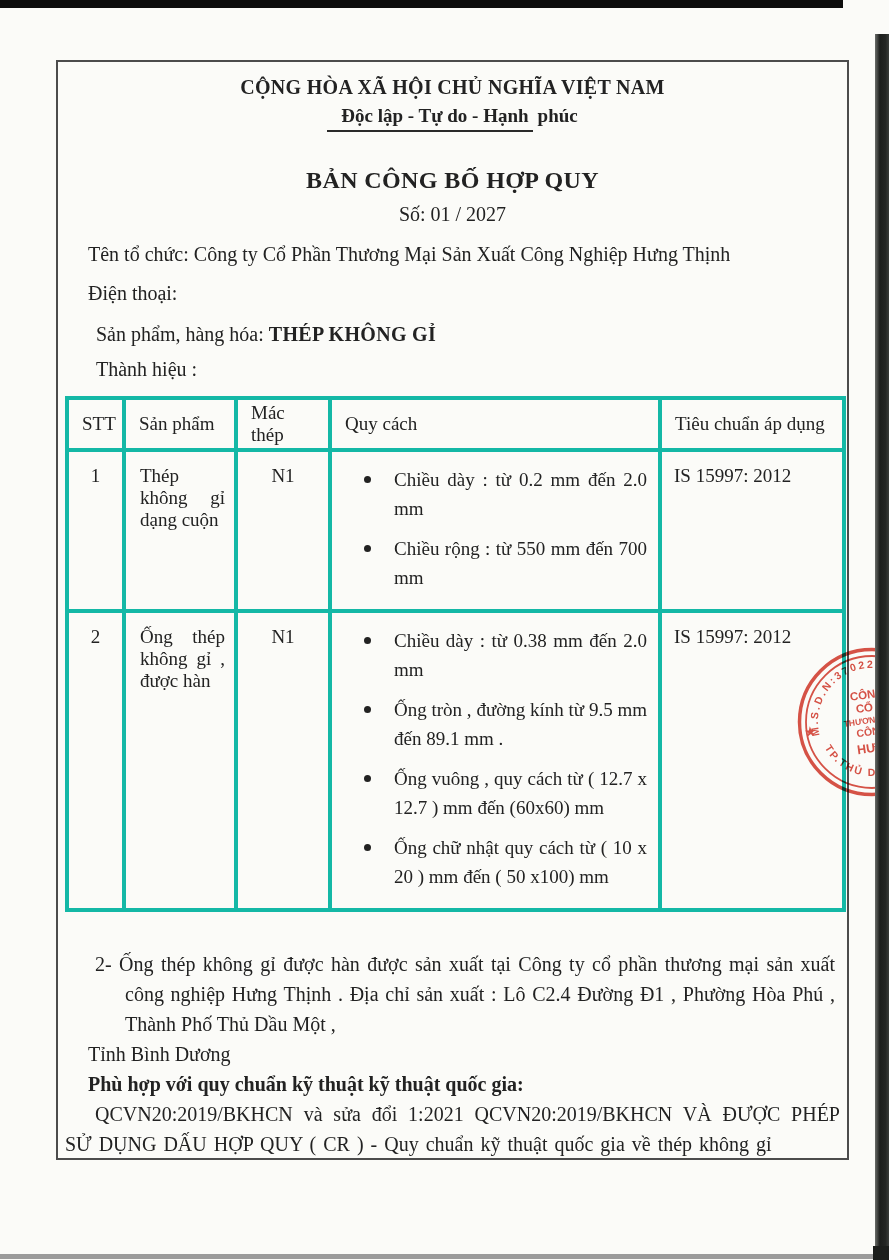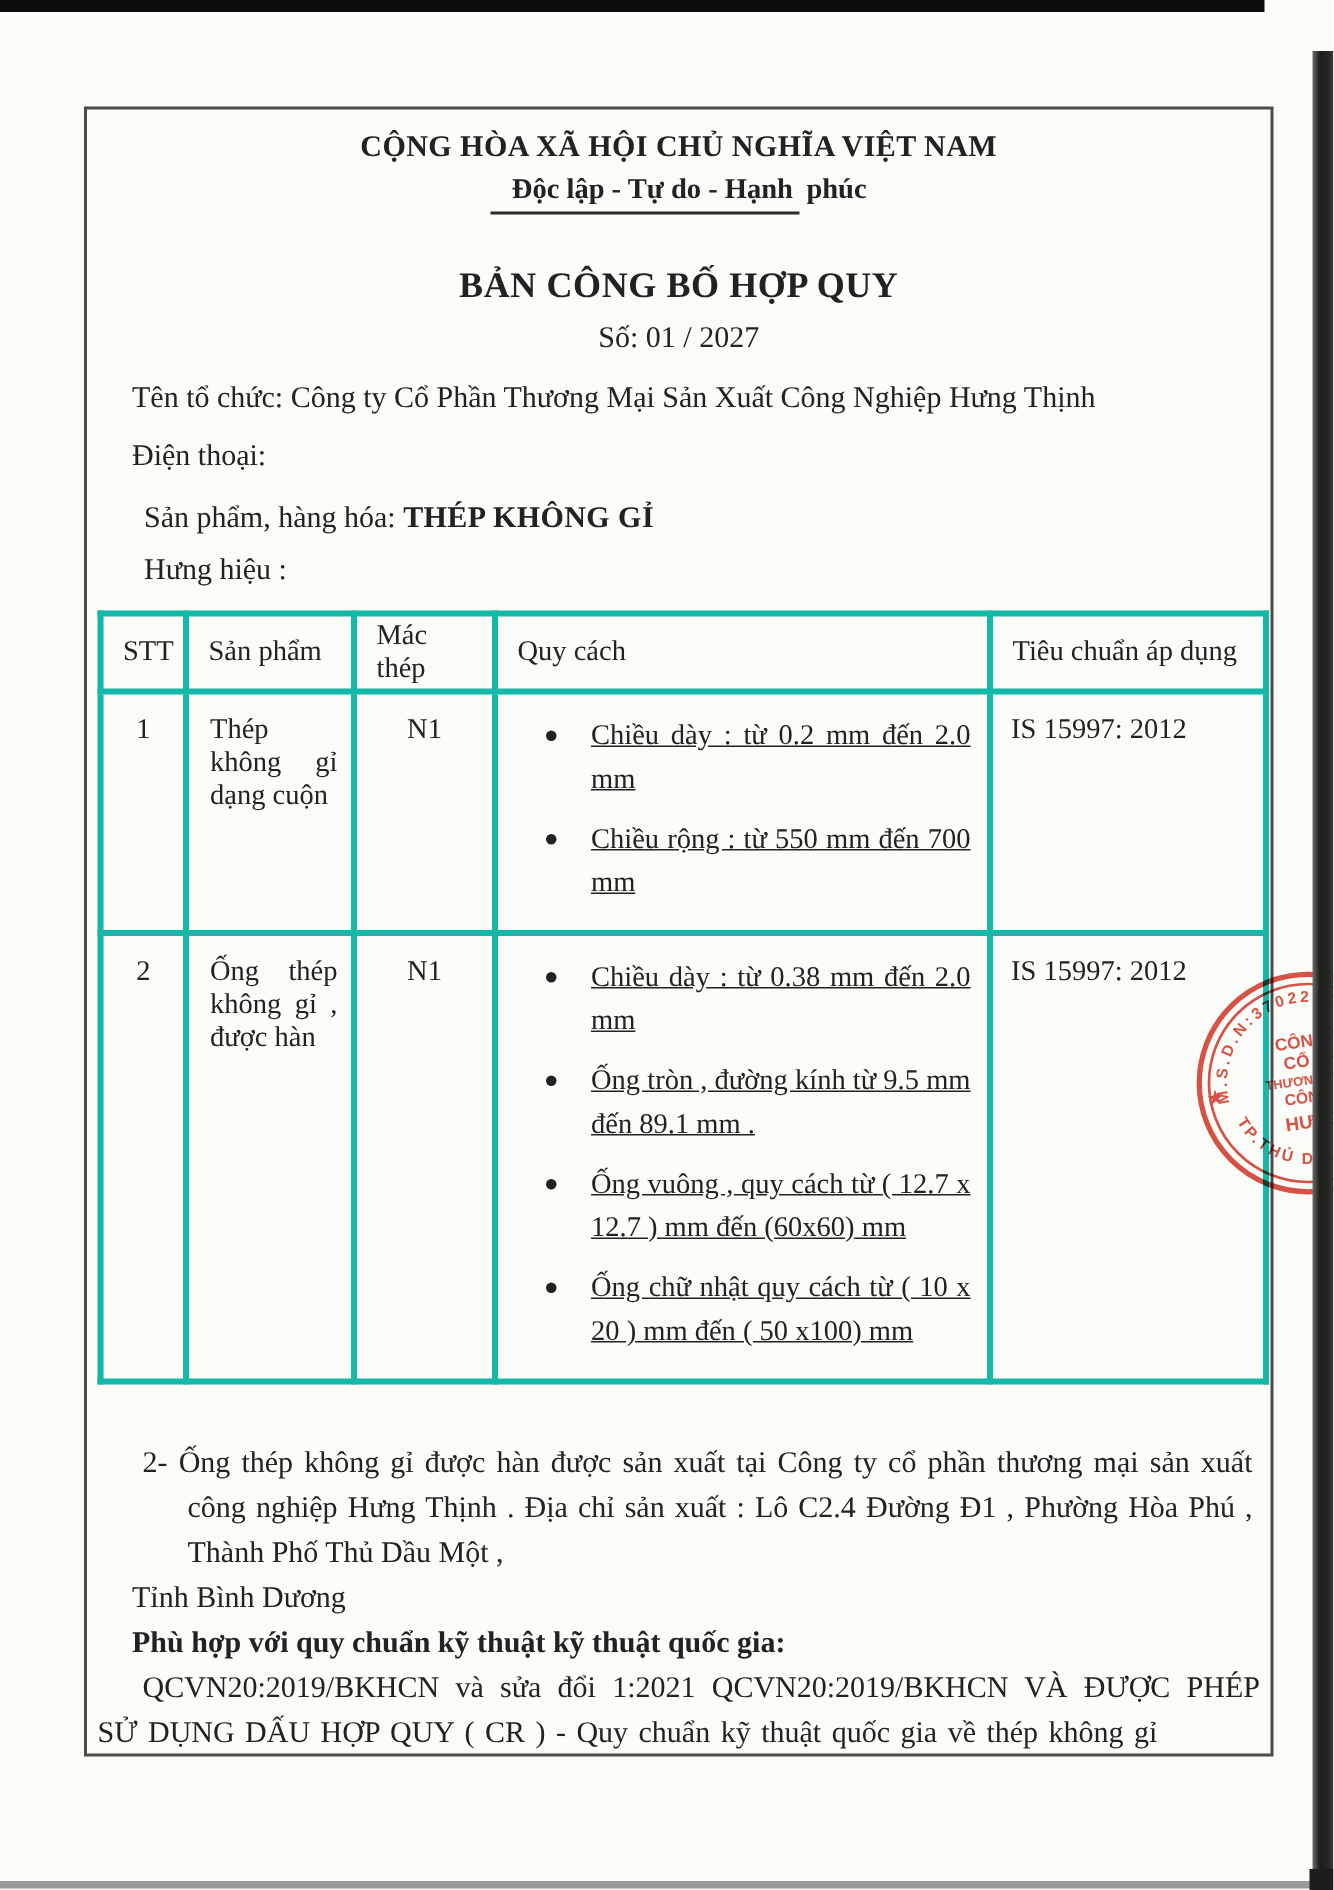--- a/index.html
+++ b/index.html
@@ -11,21 +11,21 @@
   }
   
   .top-band   { position:absolute; left:0; top:0; width:843px; height:8px; background:#0d0d0d; }
   .right-band { position:absolute; right:0; top:34px; width:14px; height:1226px;
                 background:linear-gradient(to right,#6a6d6a 0%, #1c1e1c 35%, #242624 75%, #3a3d3a 100%); }
   .bottom-band{ position:absolute; left:0; bottom:1px; width:100%; height:5px; background:#9b9b9b; }
   .bottom-corner { position:absolute; right:0; bottom:0; width:16px; height:14px; background:#1c1e1c; }
 
   
   .frame {
-    position:absolute; left:56px; top:71px; width:793px; height:1100px;
+    position:absolute; left:56px; top:60px; width:793px; height:1100px;
     border:2px solid #4c4c4c; box-sizing:border-box; padding:10px 4px 0 4px;
   }
 
   .republic  { text-align:center; font-weight:bold; font-size:20px; margin:4px 0 0; letter-spacing:0.3px; }
   .motto     { text-align:center; font-weight:bold; font-size:19px; margin:6px 0 0; }
   .motto .u  { display:inline-block; border-bottom:2px solid #2a2a2a; padding:0 4px 3px 14px; }
   .motto .tail { padding-left:5px; }
   .doc-title { text-align:center; font-weight:bold; font-size:24px; margin:35px 0 0; letter-spacing:0.4px; }
   .doc-number{ text-align:center; font-size:20px; margin:9px 0 0; }
 
@@ -43,21 +43,21 @@
   .spec td { vertical-align:top; }
   .col-stt{width:57px;} .col-sp{width:112px;} .col-mt{width:94px;} .col-qc{width:330px;} .col-tc{width:184px;}
   td.stt { text-align:center; padding-top:13px; }
   td.sp  { padding:13px 9px 8px 14px; text-align:justify; }
   td.mt  { text-align:center; padding-top:13px; }
   td.qc  { padding:13px 0 6px 0; }
   td.tc  { padding:13px 6px 6px 12px; }
   tr.r1 td { height:95px; }
   tr.r2 td { height:236px; }
   .spec-list { margin:0; padding:0; list-style:none; }
-  .spec-list li { position:relative; padding:0 11px 0 62px; margin-bottom:11px; text-align:justify; line-height:29px;text-decoration:underline; }
+  .spec-list li { position:relative; padding:0 11px 0 62px; margin-bottom:11px; text-align:justify; line-height:29px; }
   .spec-list li::before { content:""; position:absolute; left:32px; top:11px; width:7px; height:7px; border-radius:50%; background:#222; }
 
   .notes { margin-top:37px; font-size:20px; line-height:30px; }
   .notes p { margin:0; }
   .note1 { padding:0 22px 0 26px; text-indent:7px; text-align:justify; }
   .note2 { margin-top:4px; padding:0 8px 0 63px; text-indent:-30px; text-align:justify; }
   .province { padding-left:26px; margin-top:2px; }
   .conformity-intro { padding-left:26px; margin-top:3px;font-weight:bold; }
   .conformity { margin-top:2px; padding:0 3px; text-align:justify; text-indent:30px; word-spacing:2px; }
 
@@ -77,21 +77,21 @@
     <div class="republic">CỘNG HÒA XÃ HỘI CHỦ NGHĨA VIỆT NAM</div>
     <div class="motto"><span class="u">Độc lập - Tự do - Hạnh</span><span class="tail">phúc</span></div>
 
     <div class="doc-title">BẢN CÔNG BỐ HỢP QUY</div>
     <div class="doc-number">Số: 01 / 2027</div>
 
     <div class="info">
       <p>Tên tổ chức: Công ty Cổ Phần Thương Mại Sản Xuất Công Nghiệp Hưng Thịnh</p>
       <p class="phone">Điện thoại:</p>
       <p class="product"><span>Sản phẩm, hàng hóa: </span><b>THÉP KHÔNG GỈ</b></p>
-      <p class="brand">Hưng hiệu :</p>
+      <p class="brand">Thành hiệu :</p>
     </div>
 
     <table class="spec">
       <colgroup>
         <col class="col-stt">
           <col class="col-sp">
           <col class="col-mt">
           <col class="col-qc">
           <col class="col-tc">
       </colgroup>

